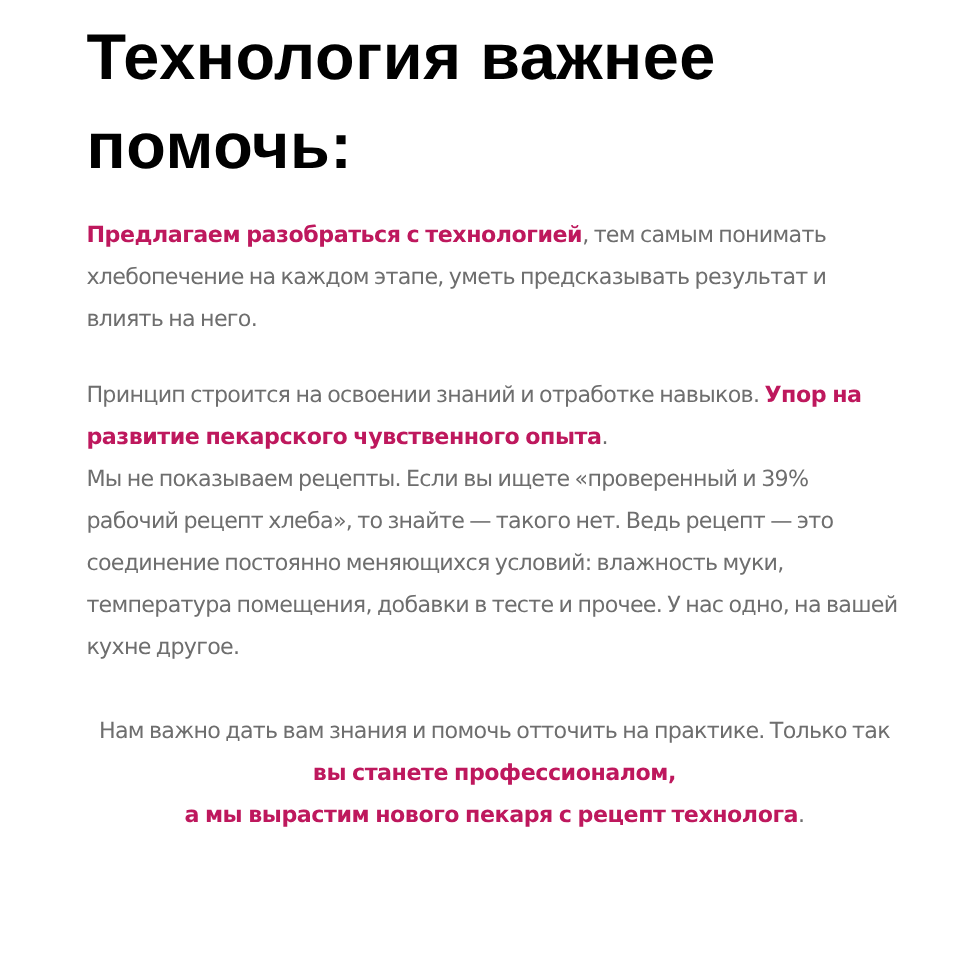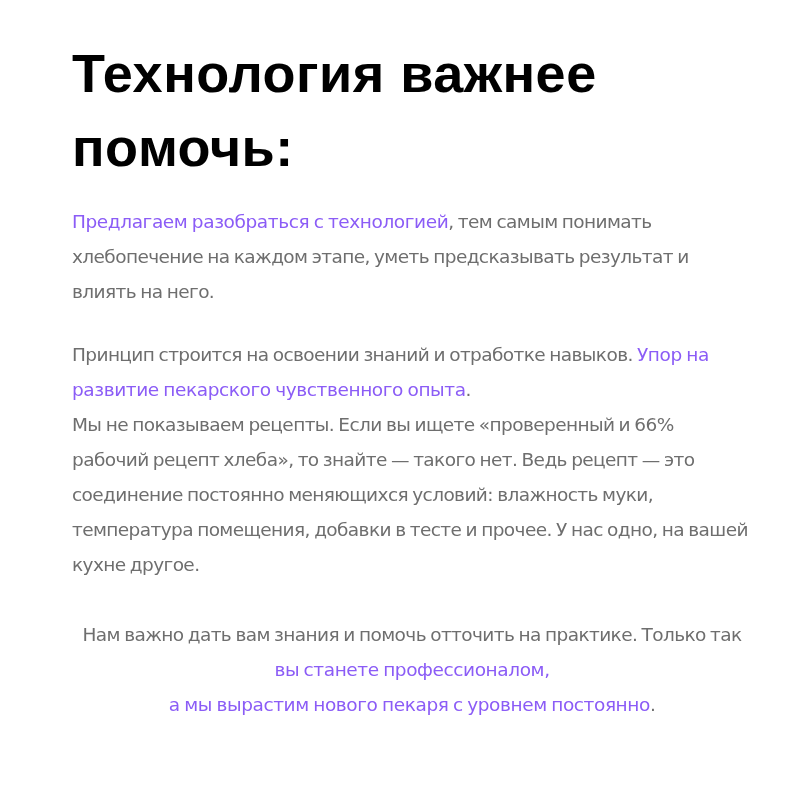--- a/index.html
+++ b/index.html
@@ -9,21 +9,21 @@
     }
     body {
       width: 800px;
       height: 800px;
       position: relative;
       overflow: hidden;
     }
     .page {
       position: absolute;
       left: 72px;
-      top: 36px;
+      top: 11px;
       width: 680px;
     }
     .title {
       font-family: "Liberation Sans", sans-serif;
       font-weight: 700;
       font-size: 54px;
       line-height: 74px;
       color: #000000;
       margin: 0;
       letter-spacing: 0.5px;
@@ -31,22 +31,22 @@
     .text-block {
       font-family: "DejaVu Sans", sans-serif;
       font-size: 18.5px;
       line-height: 35px;
       color: #6e6e6e;
       letter-spacing: -0.6px;
       word-spacing: -1px;
       margin: 0;
     }
     .text-block b {
-      color: #8b5cf6;
-      font-weight: 400;
+      color: #be185d;
+      font-weight: 700;
       letter-spacing: -0.4px;
     }
     .p1 { margin-top: 20px; }
     .p2 { margin-top: 28px; }
     .p4 { margin-top: 35px; text-align: center; }
   </style>
 </head>
 <body>
 
 <div class="page">
@@ -57,20 +57,20 @@
 
   <p class="text-block p1">
     <b>Предлагаем разобраться с технологией</b><span>, тем самым понимать хлебопечение на каждом этапе, уметь предсказывать результат и влиять на него.</span>
   </p>
 
   <p class="text-block p2">
     <span>Принцип строится на освоении знаний и отработке навыков. </span><b>Упор на развитие пекарского чувственного опыта</b><span>.</span>
   </p>
 
   <p class="text-block p3">
-    <span>Мы не показываем рецепты. Если вы ищете «проверенный и 66% рабочий рецепт хлеба», то знайте — такого нет. Ведь рецепт — это соединение постоянно меняющихся условий: влажность муки, температура помещения, добавки в тесте и прочее. У нас одно, на вашей кухне другое.</span>
+    <span>Мы не показываем рецепты. Если вы ищете «проверенный и 39% рабочий рецепт хлеба», то знайте — такого нет. Ведь рецепт — это соединение постоянно меняющихся условий: влажность муки, температура помещения, добавки в тесте и прочее. У нас одно, на вашей кухне другое.</span>
   </p>
 
   <p class="text-block p4">
     <span>Нам важно дать вам знания и помочь отточить на практике. Только так </span><b>вы станете профессионалом,</b><br>
-    <b>а мы вырастим нового пекаря с уровнем постоянно</b><span>.</span>
+    <b>а мы вырастим нового пекаря с рецепт технолога</b><span>.</span>
   </p>
 </div>
 
 </body></html>

